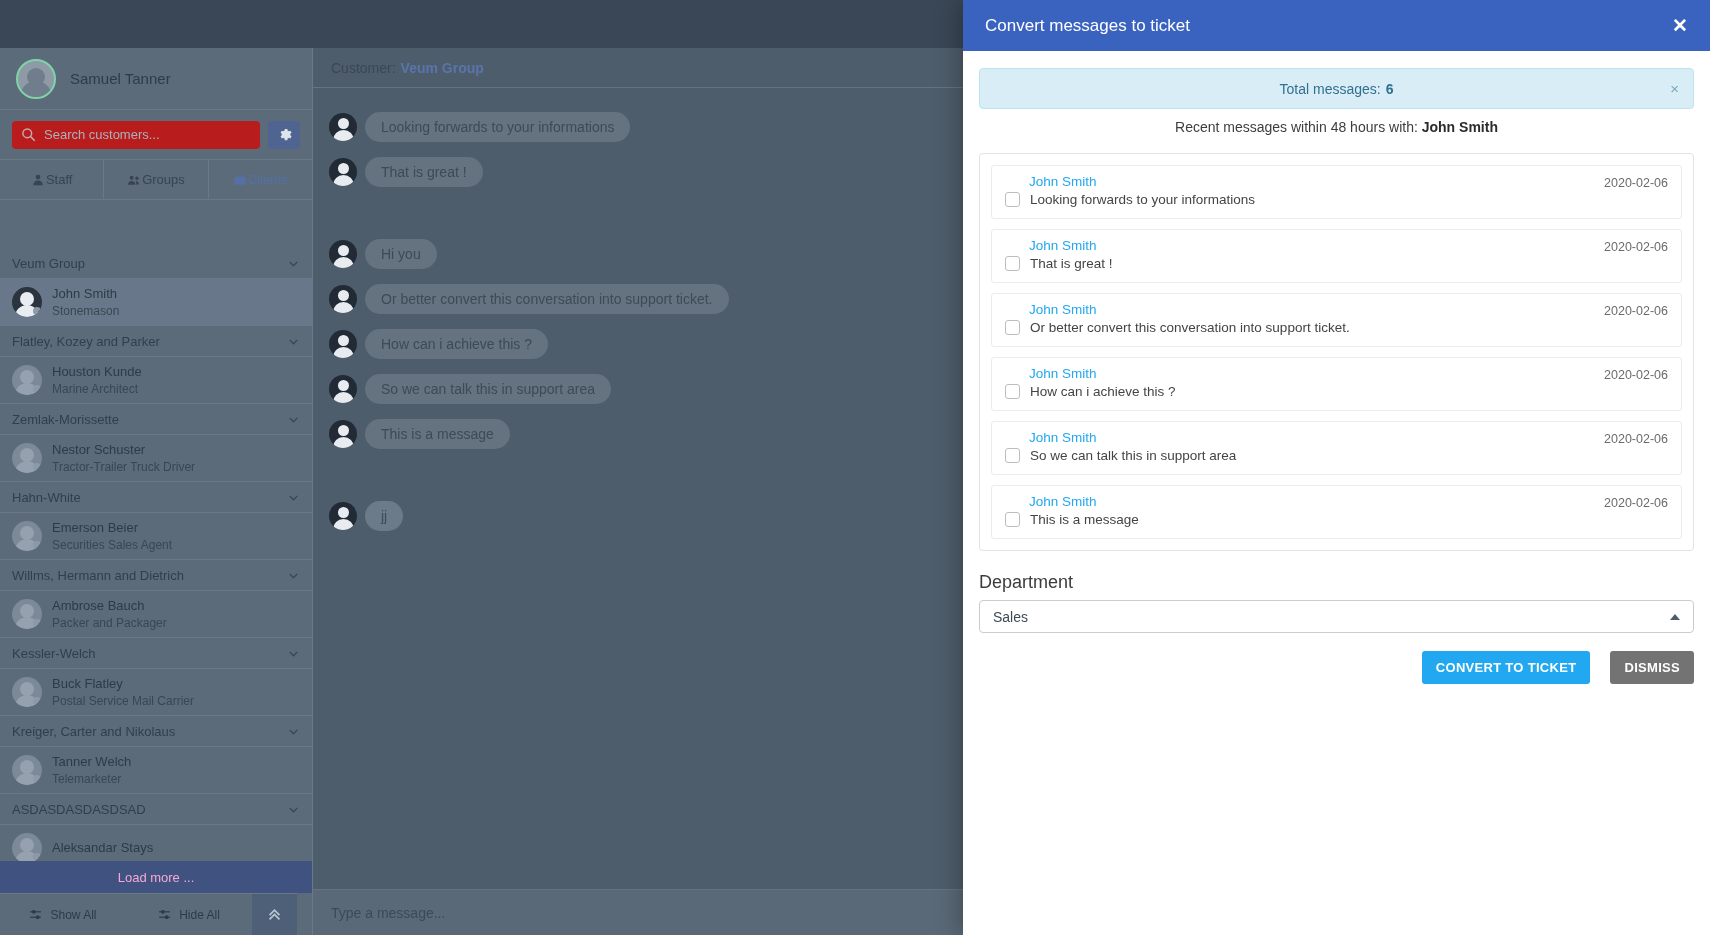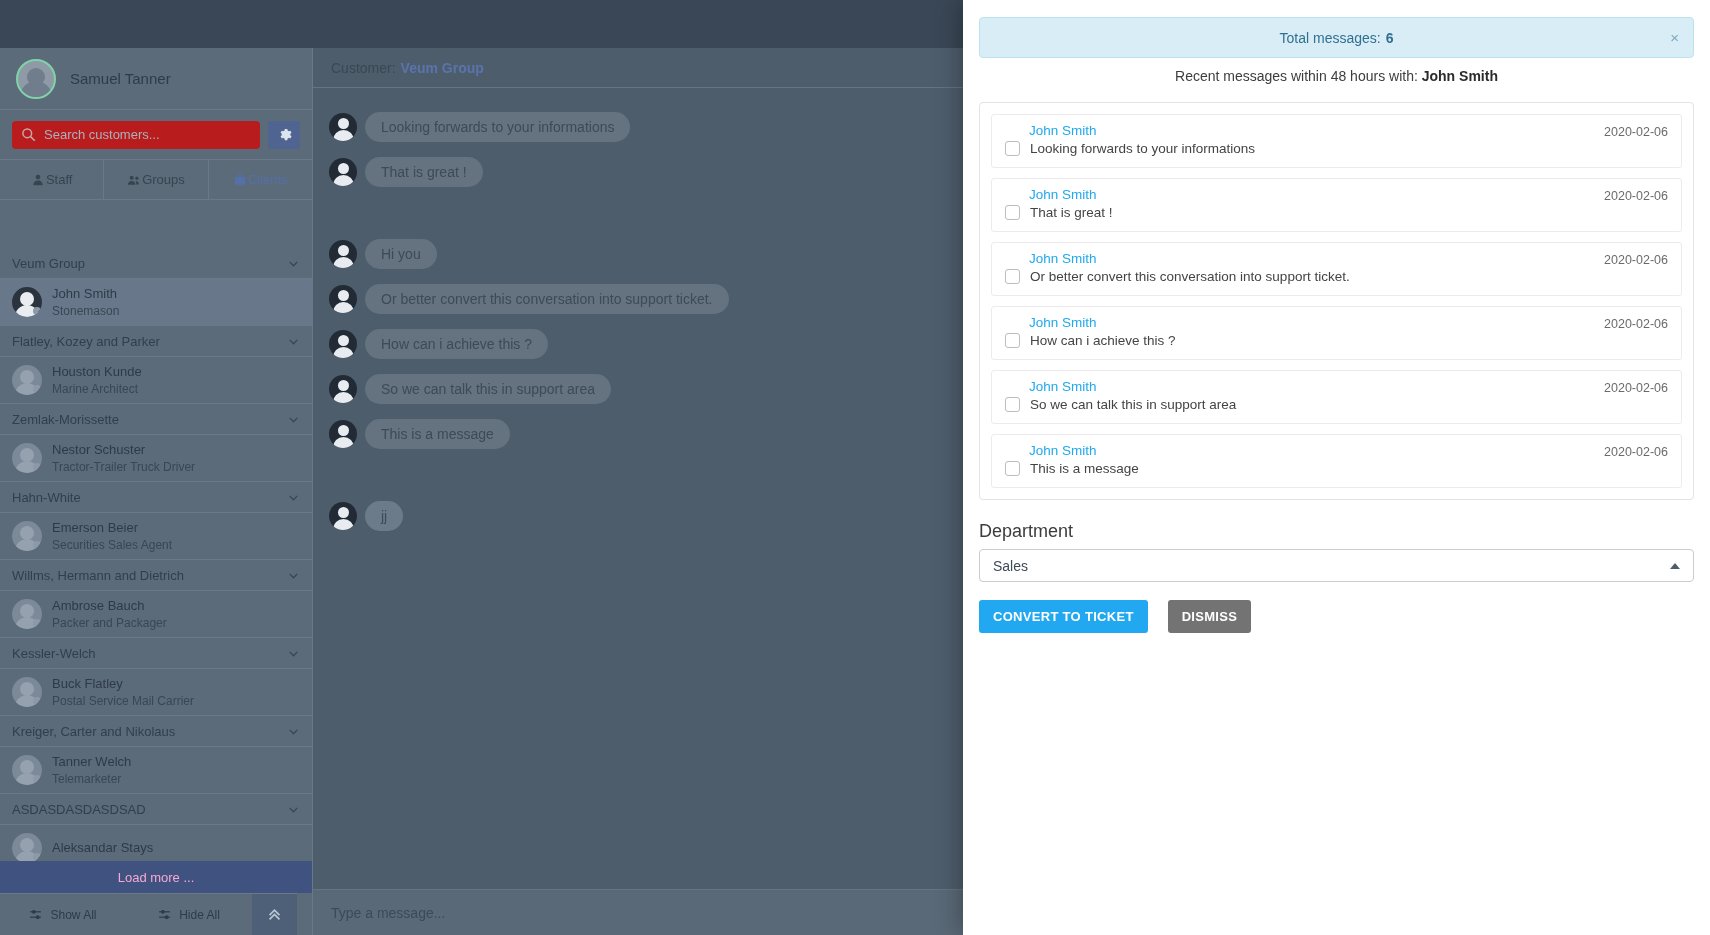--- a/index.html
+++ b/index.html
@@ -104,21 +104,21 @@
   .mc-row{ display:flex; align-items:center; gap:10px; margin-top:3px;}
   .mc-cb{ width:15px;height:15px;border:1px solid #bdbdbd;border-radius:3px;background:#fff;flex:none;cursor:pointer;}
   .mc-text{ font-size:13.5px;color:#444; }
   .mc-date{ font-size:12.5px; color:#6b6b6b; padding-top:2px;}
 
   .dept-label{ font-size:18px;color:#3c3c3c; margin:21px 0 7px 0;}
   .dept-sel{ height:33px; border:1px solid #ccc; border-radius:4px; display:flex;align-items:center;
     justify-content:space-between; padding:0 13px; font-size:14px;color:#3d4a57; cursor:pointer;}
   .caret-up{ width:0;height:0;border-left:5px solid transparent;border-right:5px solid transparent;border-bottom:6px solid #4e5d6c;}
 
-  .p-actions{ display:flex; justify-content:flex-start; margin-top:18px; }
+  .p-actions{ display:flex; justify-content:flex-end; margin-top:18px; }
   .btn{ border:none; border-radius:3px; color:#fff; font-size:13px; font-weight:bold;
     letter-spacing:.3px; padding:9px 14px; cursor:pointer; font-family:inherit;}
   .btn-primary{ background:#21a8f0; }
   .btn-warn{ background:#737373;margin-left:20px; }
 </style>
 </head>
 <body>
 
 <div id="root">
 
@@ -366,20 +366,24 @@
             <div class="bub light">jj</div>
           </div>
           <div class="daysep">Fri, Jan 31, 2020</div>
         </div>
       <div class="fab"></div>
       <div class="chat-input">Type a message...</div>
     </div>
   </div>
 
   <div class="panel">
+    <div class="p-head">
+      <div class="p-title">Convert messages to ticket</div>
+      <div class="p-close">✕</div>
+    </div>
 
     <div class="p-body">
       <div class="alert">
         <span>Total messages:</span>
         <b style="margin-left:5px">6</b>
         <span class="alert-x">×</span>
       </div>
 
       <div class="p-sub">
         <span>Recent messages within 48 hours with:</span>

